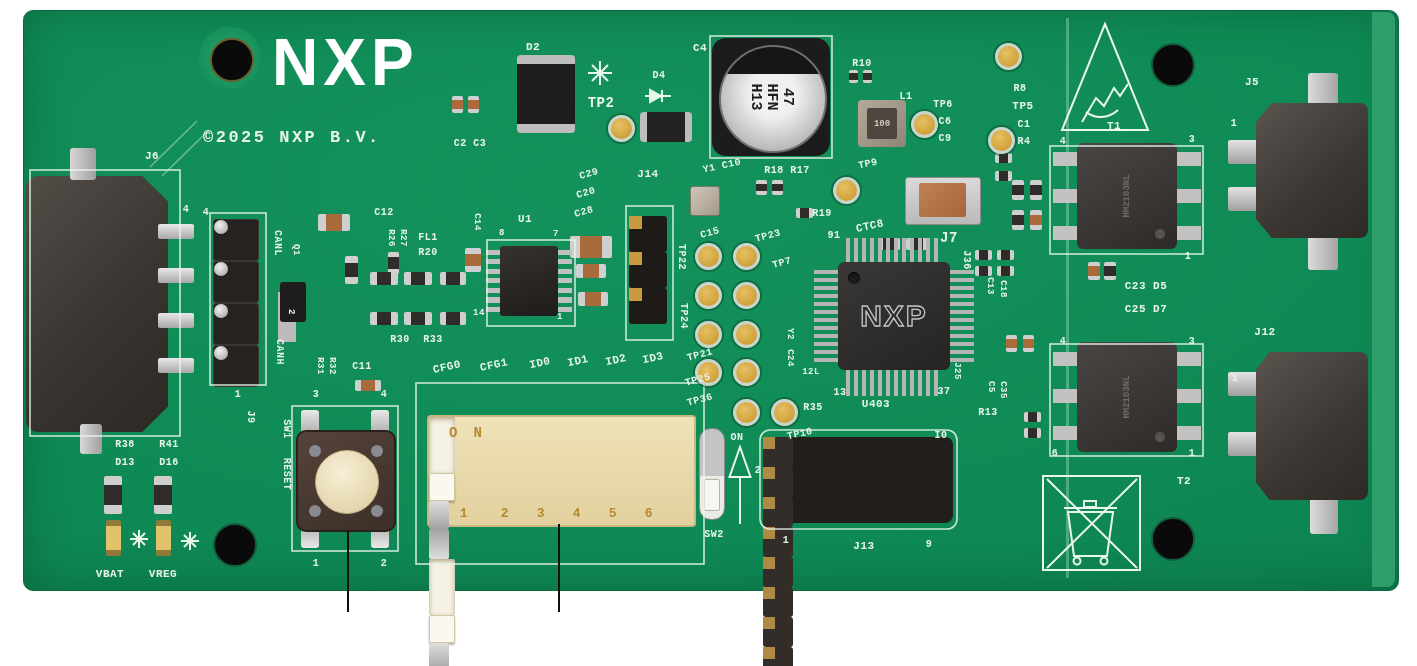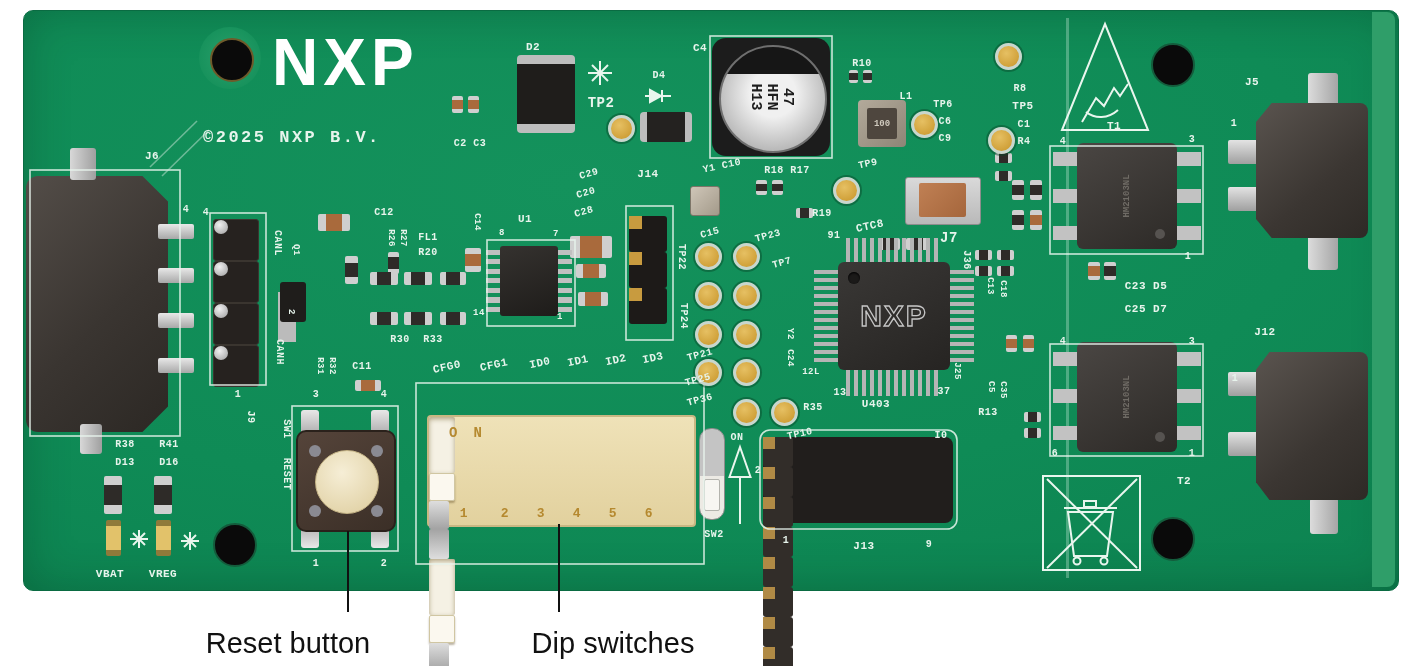--- a/index.html
+++ b/index.html
@@ -434,15 +434,13 @@
       <span class="silk" style="left: 941px; top: 435px; font-size: 10px; transform: translate(-50%, -50%) rotate(0deg);">I0</span>
       <span class="silk" style="left: 786px; top: 540px; font-size: 10px; transform: translate(-50%, -50%) rotate(0deg);">1</span>
       <span class="silk" style="left: 864px; top: 546px; font-size: 11px; transform: translate(-50%, -50%) rotate(0deg);">J13</span>
       <span class="silk" style="left: 929px; top: 544px; font-size: 10px; transform: translate(-50%, -50%) rotate(0deg);">9</span>
     </div>
   <div id="callout-layer" class="abs" style="left:0;top:0;">
       <div class="callout" style="left: 347px; top: 531px; height: 81px;"></div>
       <div class="callout" style="left: 558px; top: 524px; height: 88px;"></div>
     </div>
 
-  <div class="caption" style="left:180px;top:627px;width:216px;text-align:center;">Reset button</div>
-  <div class="caption" style="left:505px;top:627px;width:216px;text-align:center;">Dip switches</div>
 </div>
 
 </body></html>

